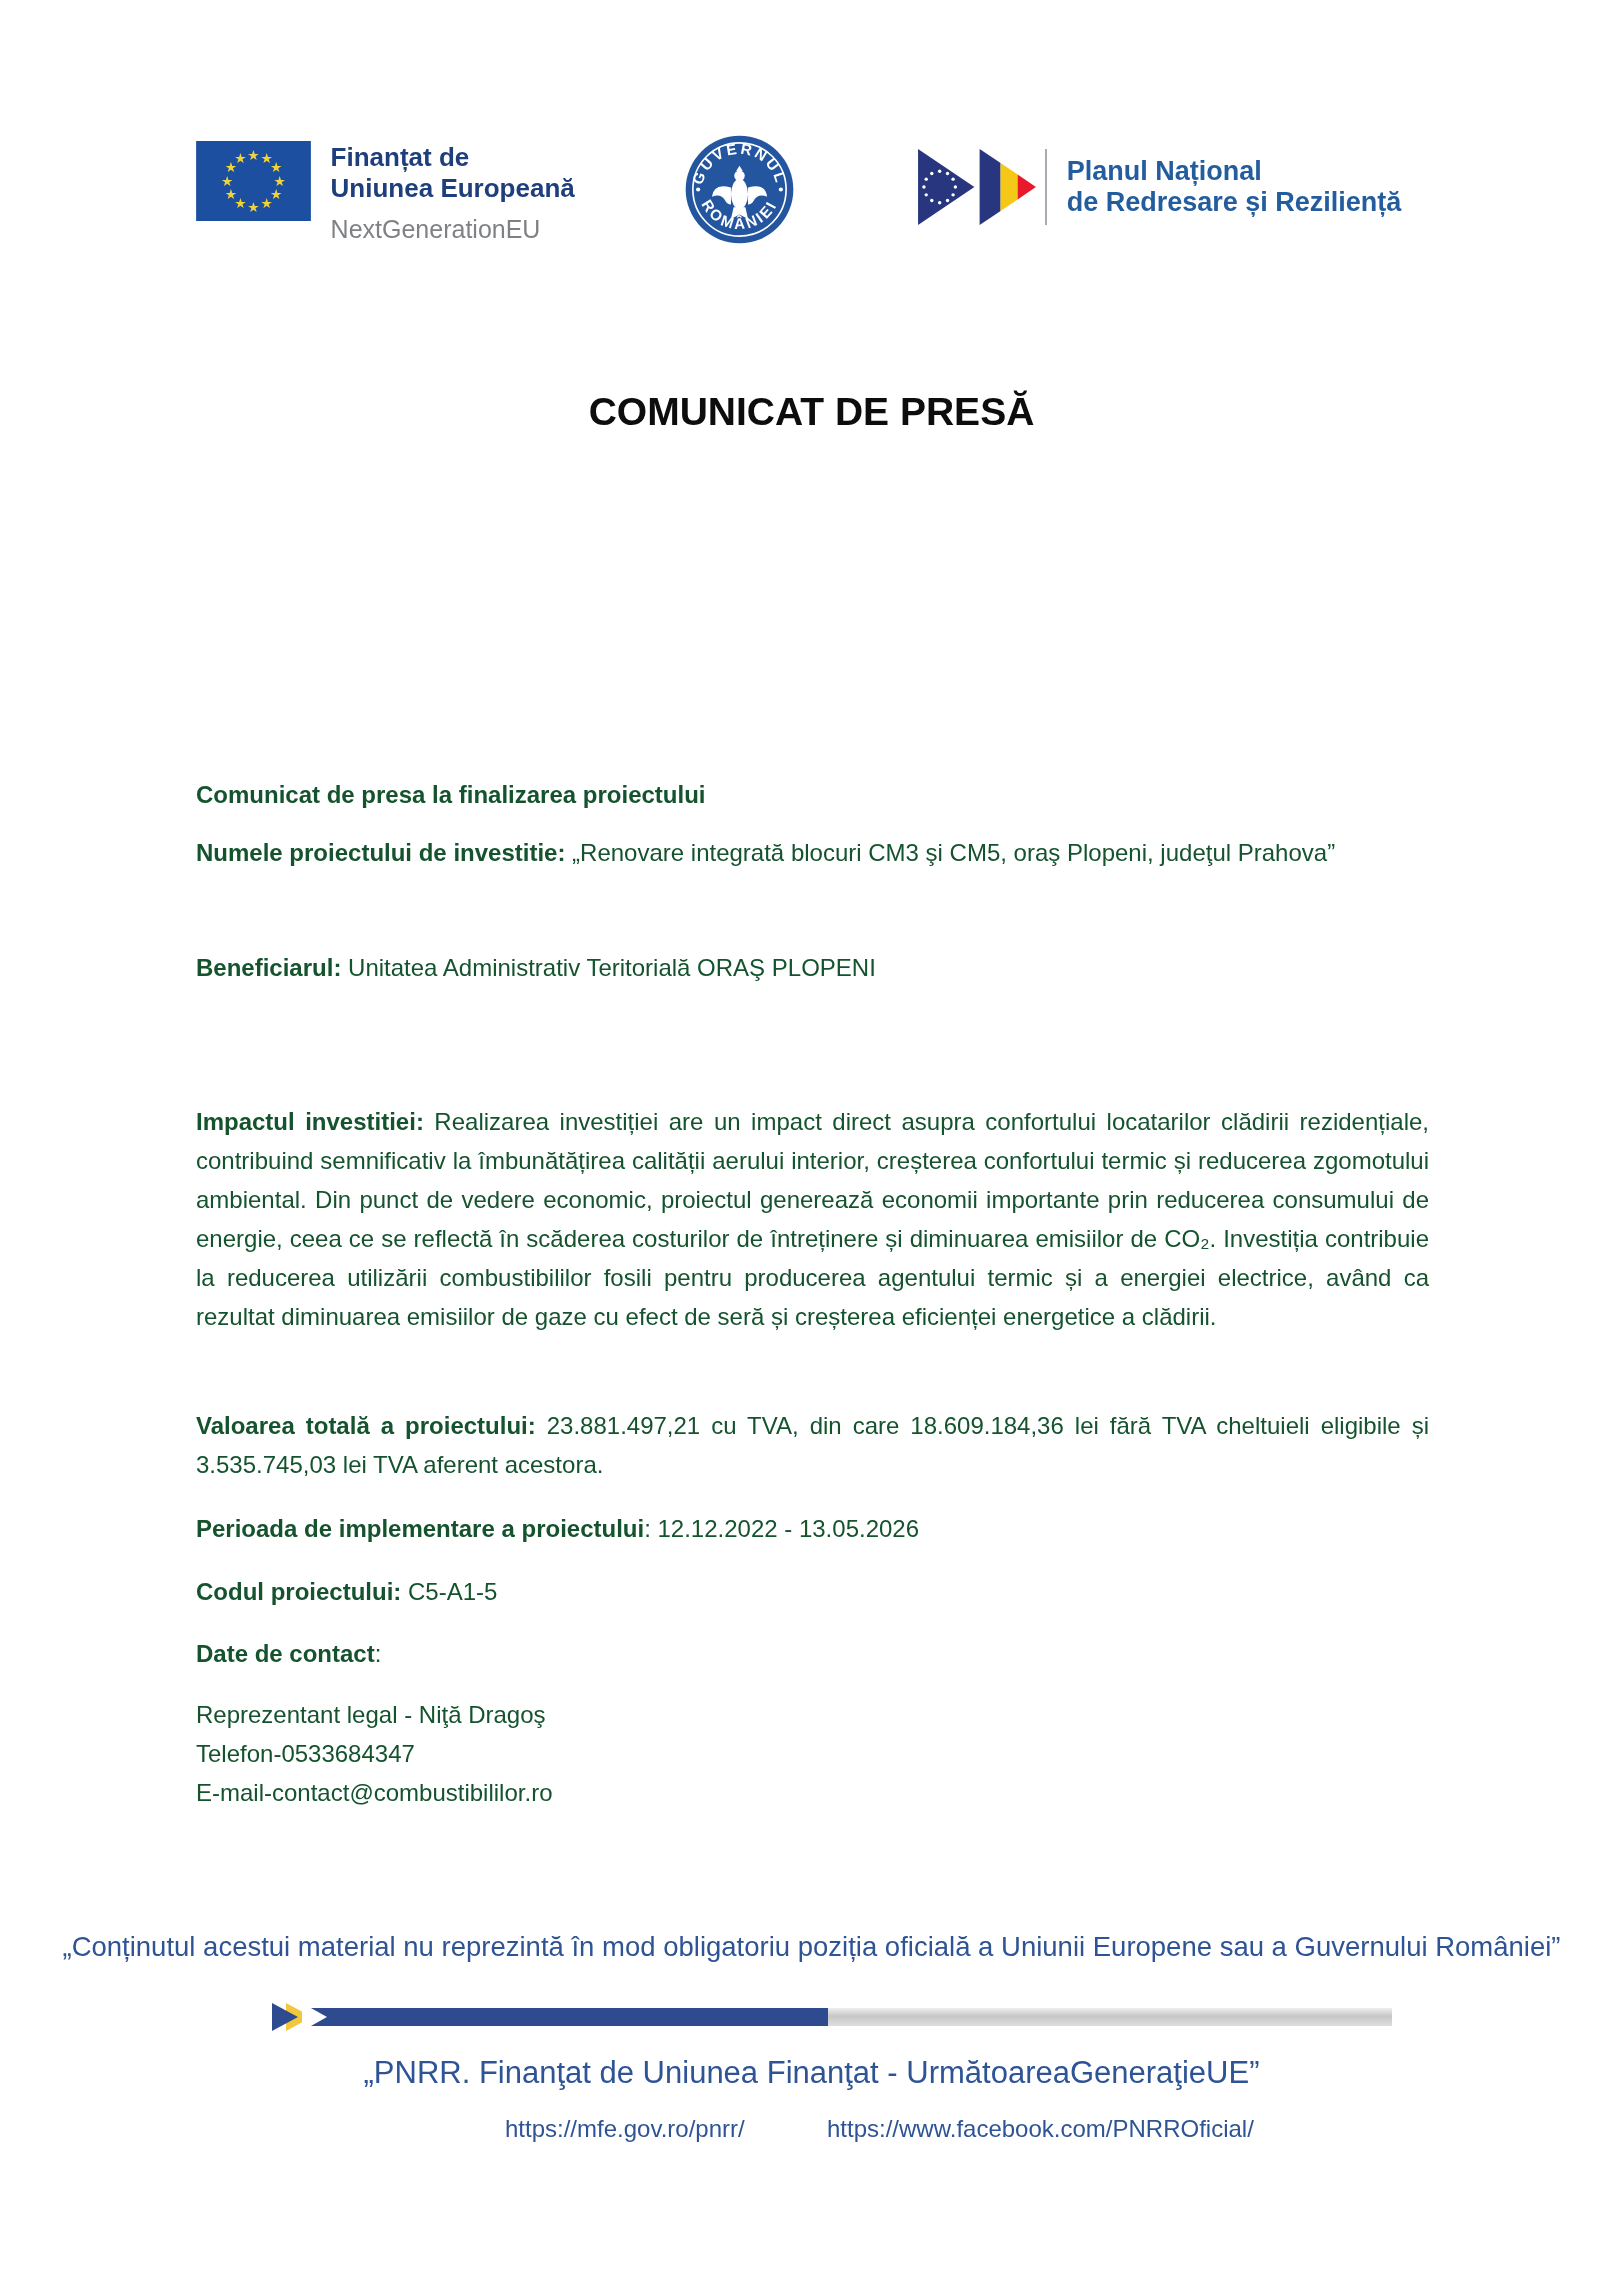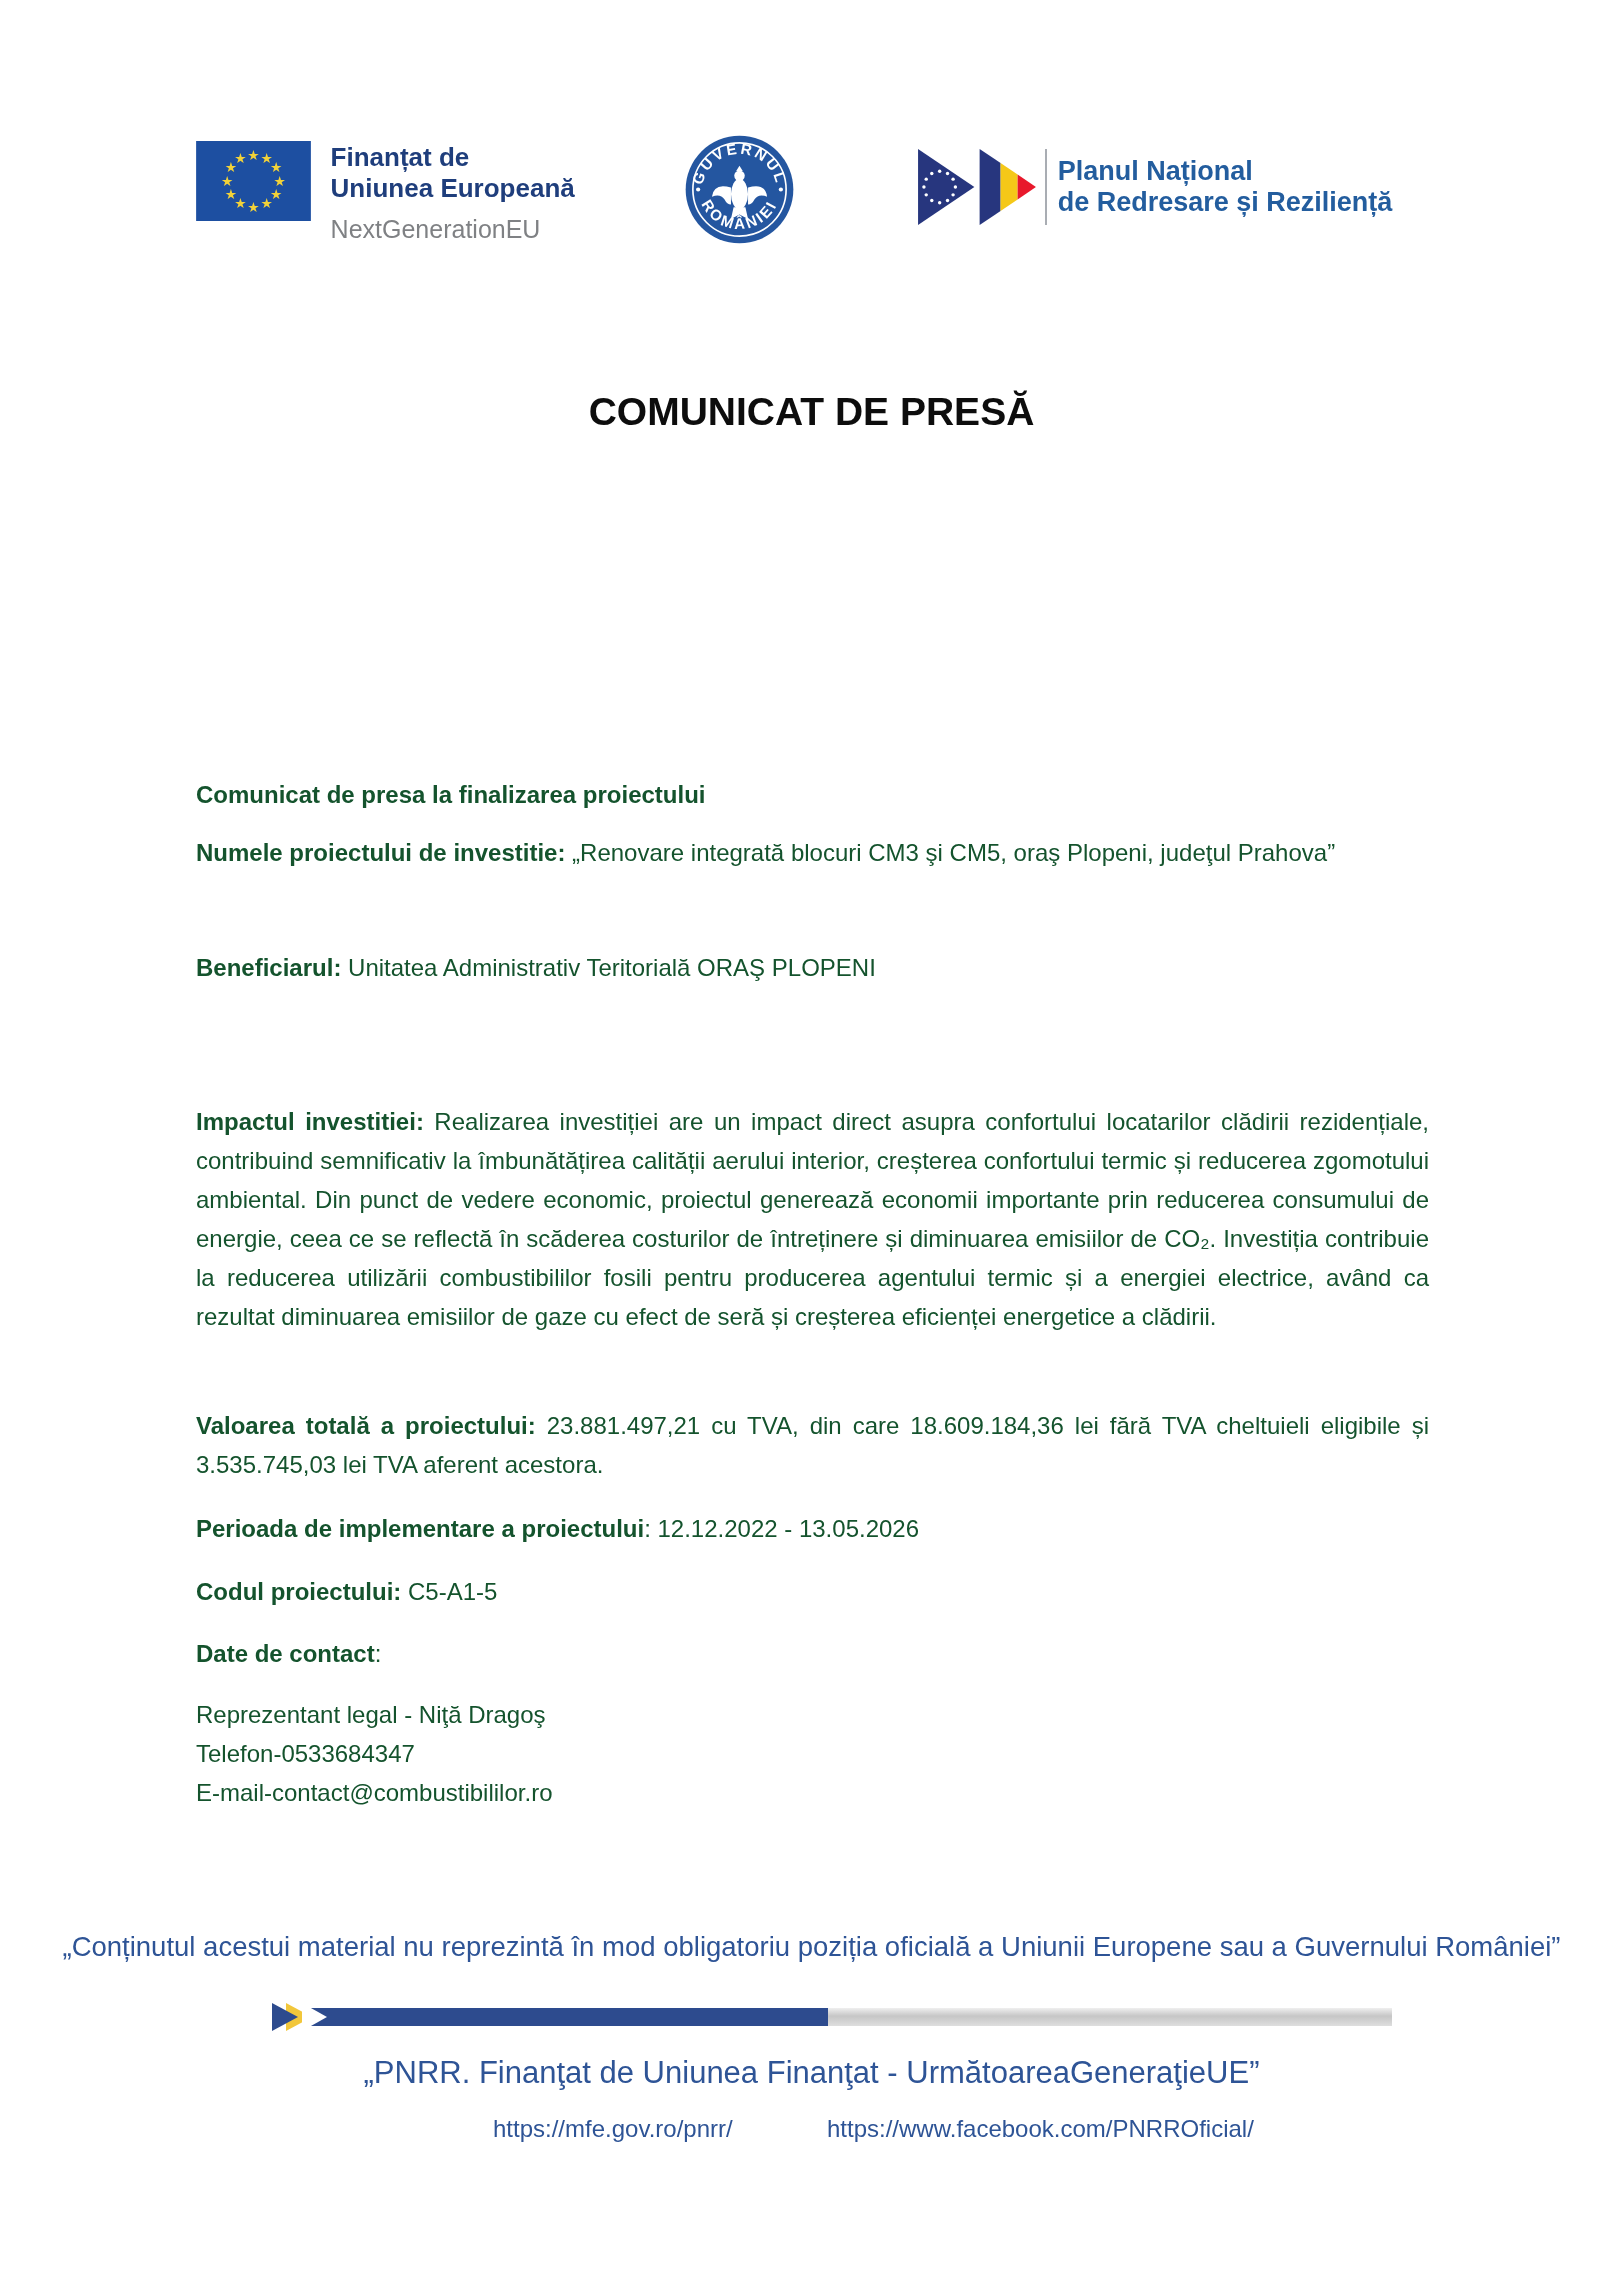--- a/index.html
+++ b/index.html
@@ -17,21 +17,21 @@
   .eu-flag{display:block;}
   .eu-text{margin-left:19.6px;padding-top:1.3px;}
   .eu-text .l1,.eu-text .l2{
     font-size:26px;font-weight:bold;color:#1f3e7c;line-height:31px;letter-spacing:0px;
   }
   .eu-text .l3{font-size:25px;color:#7f8184;line-height:29px;margin-top:10.5px;}
   .gov-seal{position:absolute;left:685px;top:135px;}
   .pnrr-logo{position:absolute;left:918px;top:147px;display:flex;align-items:center;height:79px;}
   .pnrr-tris{display:block;}
   .pnrr-divider{width:2px;height:76px;background:#a9adb3;margin:0 10.5px 0 9.2px;}
-  .pnrr-text div{font-size:27px;font-weight:bold;color:#235d9e;line-height:31px;}
+  .pnrr-text div{font-size:27px;font-weight:bold;color:#235d9e;line-height:31px;margin-left:9px;}
   
   .doc-title{
     position:absolute;left:0;top:390px;width:100%;text-align:center;
     font-size:39px;font-weight:bold;color:#0d0d0d;letter-spacing:0px;
   }
   .doc-subtitle{
     position:absolute;left:0;top:522px;width:100%;text-align:center;
     font-size:36px;font-weight:bold;color:#0d0d0d;
   }
   .date-line{
@@ -69,21 +69,21 @@
   .bar-tri{position:absolute;top:0;width:0;height:0;border-top:14.4px solid transparent;border-bottom:14.4px solid transparent;}
   .tri-navy{left:0;border-left:26px solid #2d4b8e;z-index:3;}
   .tri-yellow{left:14.4px;border-left:26px solid #f2c73b;z-index:2;}
   .tri-white{left:30px;border-left:25px solid #ffffff;z-index:2;}
   .footer-pnrr{
     position:absolute;left:0;top:2055px;width:100%;text-align:center;
     font-size:31px;color:#2e5496;
   }
   .footer-links{position:absolute;left:0;top:2115px;width:100%;height:39px;}
   .flink{position:absolute;font-size:24px;color:#2e5496;text-decoration:none;}
-  .flink1{left:493px;text-align:right;}
+  .flink1{left:505px;text-align:right;}
   .flink2{left:827px;}
 </style>
 </head>
 <body>
 
 <div class="page">
 
   <div class="eu-logo">
     <svg class="eu-flag" width="115" height="80" viewBox="0 0 175 122">
       <rect x="0" y="0" width="175" height="122" fill="#1d4fa1"></rect>

